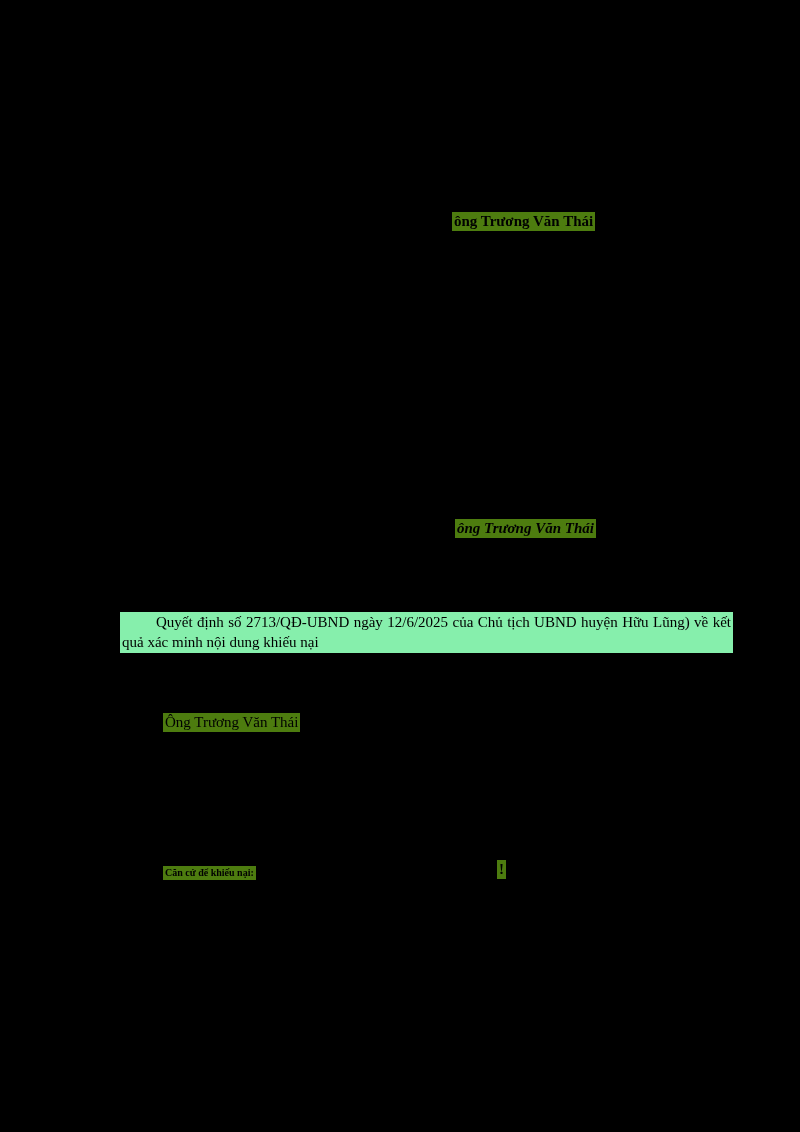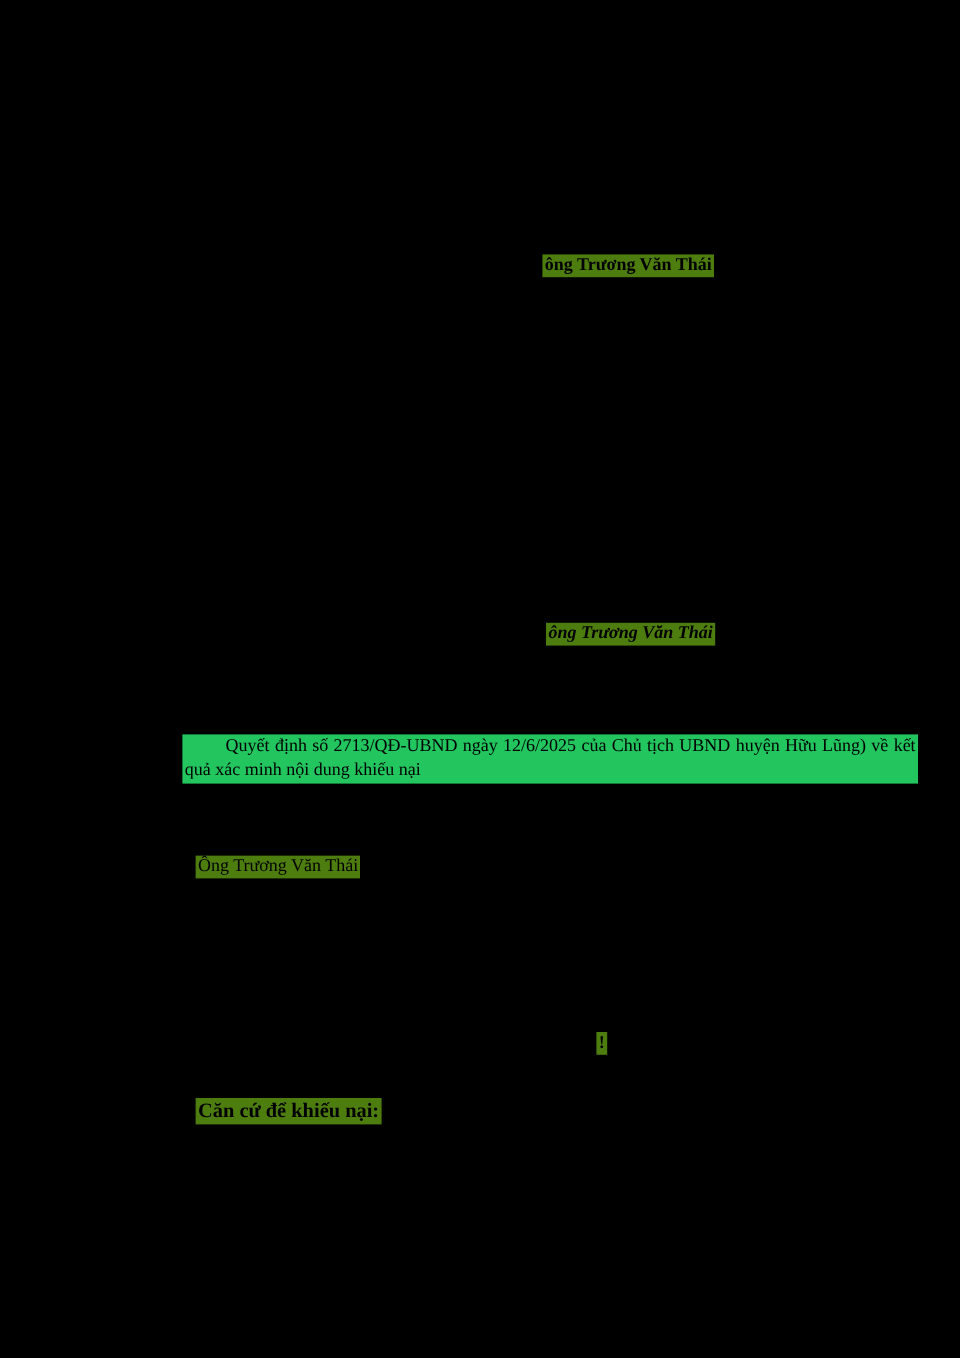--- a/index.html
+++ b/index.html
@@ -25,27 +25,26 @@
     line-height: 1.15;
     padding: 1px 2px;
     box-sizing: border-box;
   }
   .bold   { font-weight: bold; }
   .bi     { font-weight: bold; font-style: italic; }
 
   
   .para {
     position: absolute;
-    background: #22c55e;
+    background: #86efac;
     color: #000000;
     text-align: justify;
     line-height: 1.3;
     padding: 1px 2px;
     box-sizing: border-box;
-    margin-left: 32px;
   }
   .para .indent { display: inline-block; width: 34px; }
 </style>
 </head>
 <body>
 
 <div class="page">
 
   <div class="frag bold" style="left:452px; top:212px; font-size:15px;">ông Trương Văn Thái</div>
 
@@ -53,15 +52,15 @@
 
   <div class="para" style="left:120px; top:612px; width:613px; font-size:15px;">
     <span class="indent"></span><span>Quyết định số 2713/QĐ-UBND ngày 12/6/2025 của Chủ tịch UBND huyện</span>
     <span>Hữu Lũng) về kết quả xác minh nội dung khiếu nại</span>
   </div>
 
   <div class="frag" style="left:163px; top:713px; font-size:15px;">Ông Trương Văn Thái</div>
 
   <div class="frag bold" style="left:497px; top:860px; font-size:15px;">!</div>
 
-  <div class="frag bold" style="left:163px; top:915px; font-size:17px;text-align:right;">Căn cứ để khiếu nại:</div>
+  <div class="frag bold" style="left:163px; top:866px; font-size:10px;text-align:right;">Căn cứ để khiếu nại:</div>
 
 </div>
 
 </body></html>

